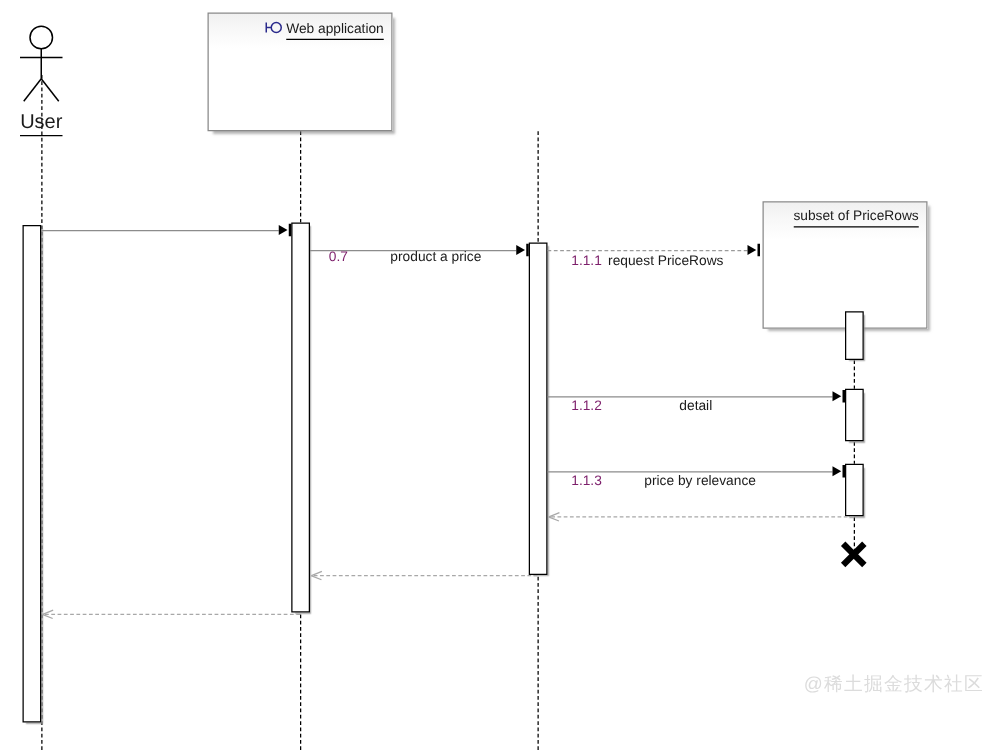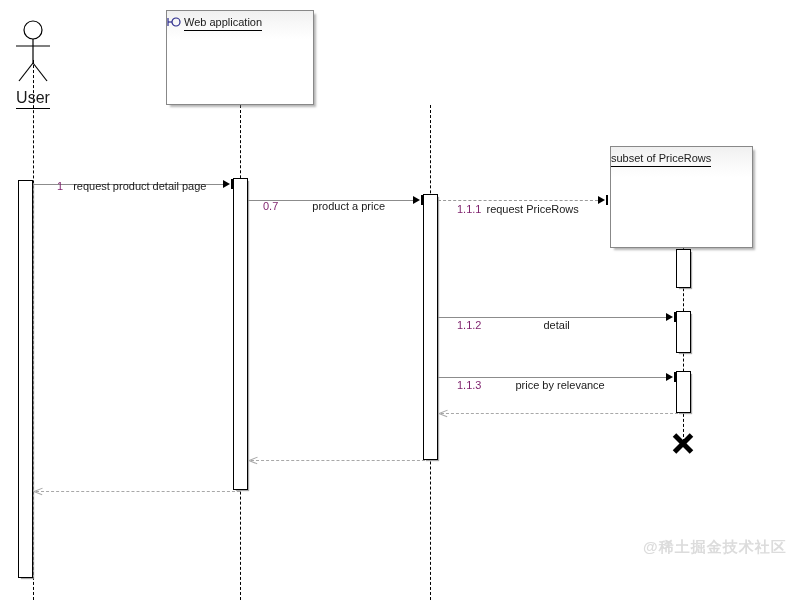--- a/index.html
+++ b/index.html
@@ -34,21 +34,21 @@
     background: linear-gradient(to bottom, #f0f0f0 0%, #f7f7f7 12%, #ffffff 30%, #ffffff 100%);
     border: 1px solid #888888;
     box-shadow: 3px 3px 2px -1px rgba(120,120,120,0.55);
     box-sizing: border-box;
   }
   .participant-title {
     position: absolute;
     top: 5px;
     left: 0;
     right: 6px;
-    text-align: left;
+    text-align: right;
     font-size: 11px;
     color: #1a1a1a;
     white-space: nowrap;
     line-height: 13px;
   }
   .participant-title .tname {
     border-bottom: 1px solid #000000;
     padding-bottom: 1px;
     display: inline-block;
   }
@@ -198,41 +198,38 @@
         <svg width="16" height="12" viewBox="0 0 16 12">
           <line x1="1" y1="2" x2="1" y2="10" stroke="#2a2a8c" stroke-width="1.2"></line>
           <line x1="1" y1="6" x2="5" y2="6" stroke="#2a2a8c" stroke-width="1.2"></line>
           <circle cx="9" cy="6" r="4" fill="none" stroke="#2a2a8c" stroke-width="1.2"></circle>
         </svg>
       </span><span class="tname">Web application</span>
     </div>
   </div>
 
 
-  <div class="participant-box" style="left:610px; top:146px; width:143px; height:102px;">
+  <div class="participant-box" style="left:610px; top:161px; width:132px; height:102px;">
     <div class="participant-title">
       <span class="tname">subset of PriceRows</span>
     </div>
   </div>
 
   <div class="activation" style="left:18px; top:180px; width:15px; height:398px;"></div>
 
   <div class="activation" style="left:233px; top:178px; width:15px; height:312px;"></div>
 
   <div class="activation" style="left:423px; top:194px; width:15px; height:266px;"></div>
 
   <div class="activation" style="left:676px; top:249px; width:15px; height:39px;"></div>
   <div class="activation" style="left:676px; top:311px; width:15px; height:42px;"></div>
   <div class="activation" style="left:676px; top:371px; width:15px; height:42px;"></div>
 
   <div class="msg-line solid" style="left:33px; top:184px; width:190px;"></div>
   <div class="arrow-filled" style="left:223px; top:180px;"></div>
-  <div class="msg-label" style="left:57px; top:180px;">
-    <span class="msg-seq">1</span><span class="msg-gap-sm"></span><span>request product detail page</span>
-  </div>
 
   <div class="msg-line solid" style="left:248px; top:200px; width:165px;"></div>
   <div class="arrow-filled" style="left:413px; top:196px;"></div>
   <div class="msg-label" style="left:263px; top:200px;">
     <span class="msg-seq">0.7</span><span class="msg-gap-md"></span><span>product a price</span>
   </div>
 
   <div class="msg-line dashed-dark" style="left:438px; top:200px; width:160px;"></div>
   <div class="arrow-filled" style="left:598px; top:196px;"></div>
   <div class="msg-label" style="left:457px; top:203px;">
@@ -258,15 +255,15 @@
   <div class="arrow-open-left" style="left:249px; top:455px;"></div>
 
   <div class="msg-line ret" style="left:36px; top:491px; width:204px;"></div>
   <div class="arrow-open-left" style="left:34px; top:486px;"></div>
 
   <div class="destroy-x" style="left:672px; top:432px;">
     <span class="a"></span>
       <span class="b"></span>
   </div>
 
-  <div class="watermark" style="left:643px; top:538px;font-weight:bold;">@稀土掘金技术社区</div>
+  <div class="watermark" style="left:643px; top:538px;">@稀土掘金技术社区</div>
 
 </div>
 
 </body></html>

